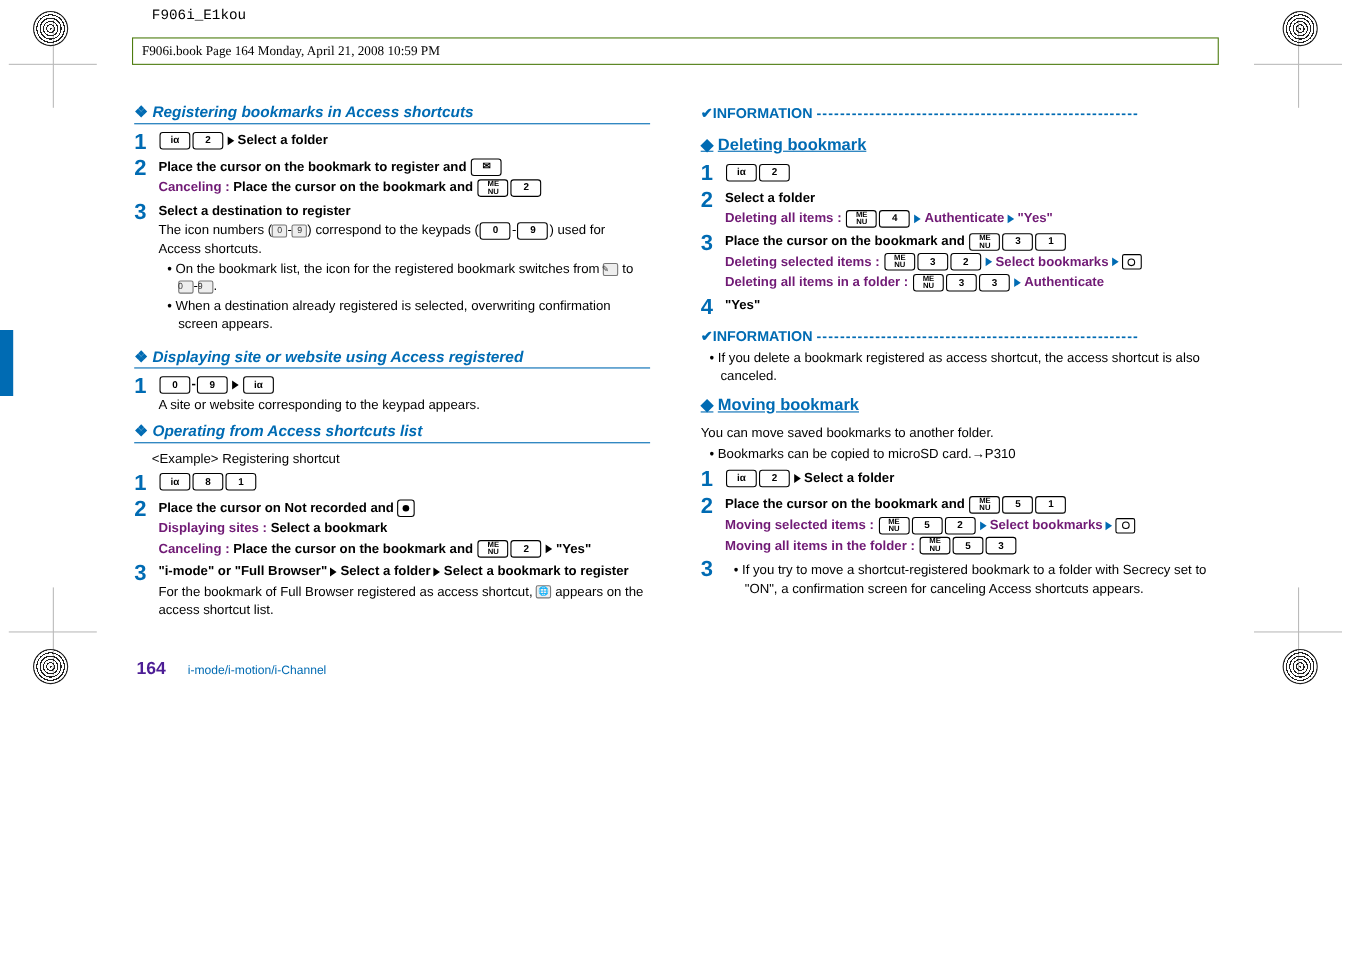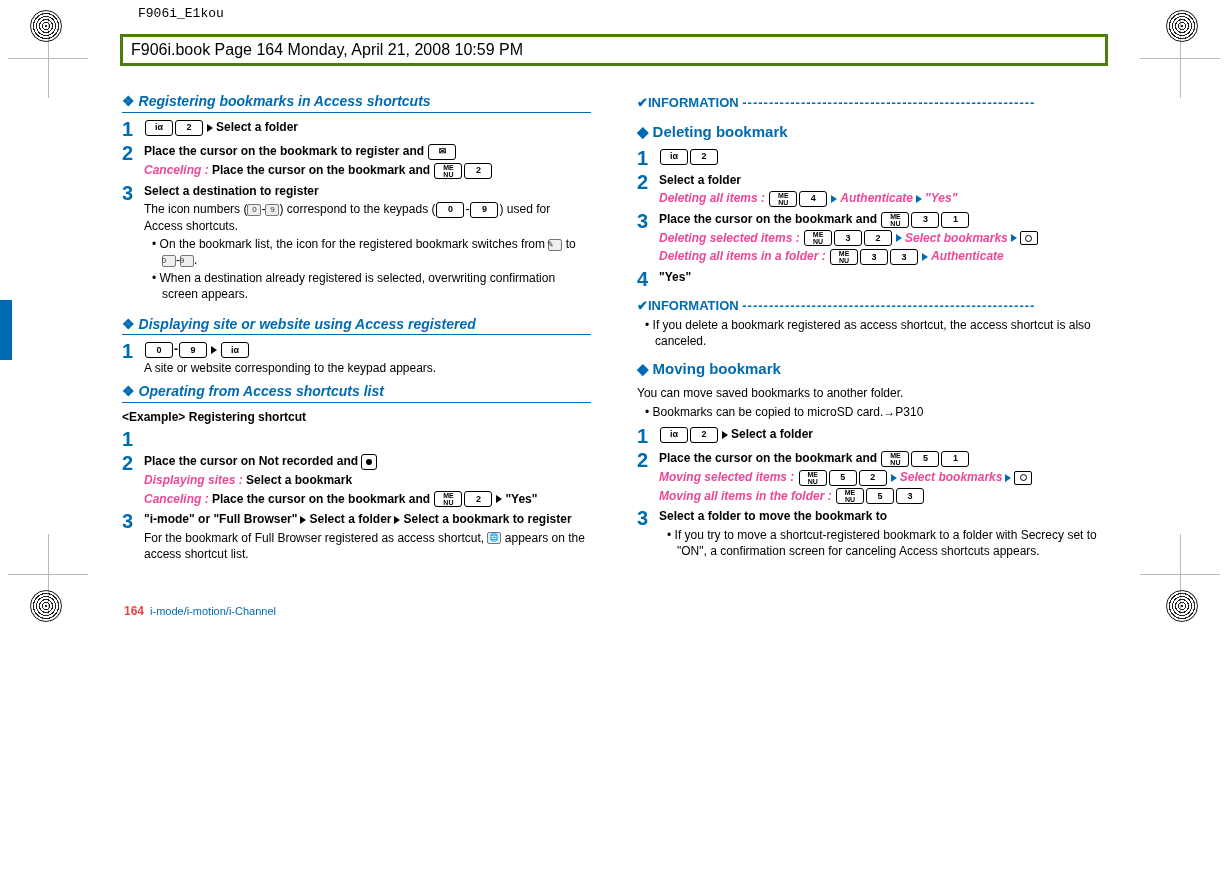--- a/index.html
+++ b/index.html
@@ -44,24 +44,24 @@
     border-radius: 50%;
     background: repeating-radial-gradient(circle, #222 0 1px, transparent 1px 3px);
     border: 1px solid #222;
   }
 
   .book-info-bar {
     position: absolute;
     top: 34px;
     left: 120px;
     right: 120px;
-    border: 3px solid #4d7c0f;
+    border: 1px solid #4d7c0f;
     padding: 4px 8px;
-    font-family: Liberation Sans, sans-serif;
-    font-size: 16px;
+    font-family: Liberation Serif, serif;
+    font-size: 12px;
   }
 
   .page-area {
     position: absolute;
     top: 86px;
     left: 122px;
     right: 122px;
     bottom: 40px;
     display: flex;
     flex-direction: row;
@@ -93,20 +93,21 @@
   }
   h2.section .dia {
     font-style: normal;
     margin-right: 4px;
   }
   h2.subsection {
     color: #006bb3;
     font-weight: bold;
     font-size: 15px;
     margin: 10px 0 6px 0;
+    text-decoration: underline;
   }
   h2.subsection .dia {
     margin-right: 4px;
   }
   .info-header {
     color: #006bb3;
     font-weight: bold;
     font-size: 13px;
     margin: 8px 0 2px 0;
     white-space: nowrap;
@@ -177,41 +178,41 @@
     display: inline-block;
     width: 0;
     height: 0;
     border-top: 4px solid transparent;
     border-bottom: 4px solid transparent;
     border-left: 6px solid #000;
     margin: 0 3px;
     vertical-align: middle;
   }
   .arrow.blue { border-left-color: #006bb3; }
-  .blue-label { color: #ec4899; font-weight: bold; font-style: italic; }
+  .blue-label { color: #701a75; font-weight: bold; }
   .detail {
     margin-left: 0;
     margin-top: 2px;
   }
   .example {
-    font-weight: bold;
-    margin: 4px 0;
+    font-weight: normal;
+    margin: 4px 16px;
   }
   .pagenum-line {
     position: absolute;
     bottom: 14px;
     left: 124px;
     font-size: 11px;
     color: #006bb3;
   }
   .pagenum-line .big {
-    font-size: 12px;
-    font-weight: bold;
-    color: #ef4444;
-    margin-right: 6px;
+    font-size: 16px;
+    font-weight: bold;
+    color: #4c1d95;
+    margin-right: 20px;
   }
   .smallicon {
     display:inline-block;
     width:12px;height:10px;
     border:1px solid #777;
     background:#eee;
     border-radius:2px;
     font-size:8px;
     text-align:center;
     line-height:10px;
@@ -304,20 +305,25 @@
           </span>
           <div class="detail">A site or website corresponding to the keypad appears.</div>
         </div>
       </div>
 
       <h2 class="section"><span class="dia">❖</span><span>Operating from Access shortcuts list</span></h2>
       <div class="example">&lt;Example&gt; Registering shortcut</div>
 
       <div class="step">
         <div class="step-num">1</div>
+        <div class="step-body">
+          <span class="step-title">
+            <span class="keycap">iα</span><span class="keycap">8</span><span class="keycap">1</span>
+          </span>
+        </div>
       </div>
 
       <div class="step">
         <div class="step-num">2</div>
         <div class="step-body">
           <span class="step-title"><span>Place the cursor on Not recorded and </span><span class="dot"></span></span>
           <div class="detail">
             <span class="blue-label">Displaying sites : </span><b>Select a bookmark</b>
           </div>
           <div class="detail">
@@ -416,21 +422,20 @@
           <div class="detail">
             <span class="blue-label">Moving all items in the folder : </span>
             <b><span class="keycap menkey">ME<br>NU</span><span class="keycap">5</span><span class="keycap">3</span></b>
           </div>
         </div>
       </div>
 
       <div class="step">
         <div class="step-num">3</div>
         <div class="step-body">
-          <div class="step-title">Select a folder to move the bookmark to</div>
           <ul class="bullets">
             <li>If you try to move a shortcut-registered bookmark to a folder with Secrecy set to "ON", a confirmation screen for canceling Access shortcuts appears.</li>
           </ul>
         </div>
       </div>
 
     </div>
   </div>
 
   <div class="pagenum-line">

